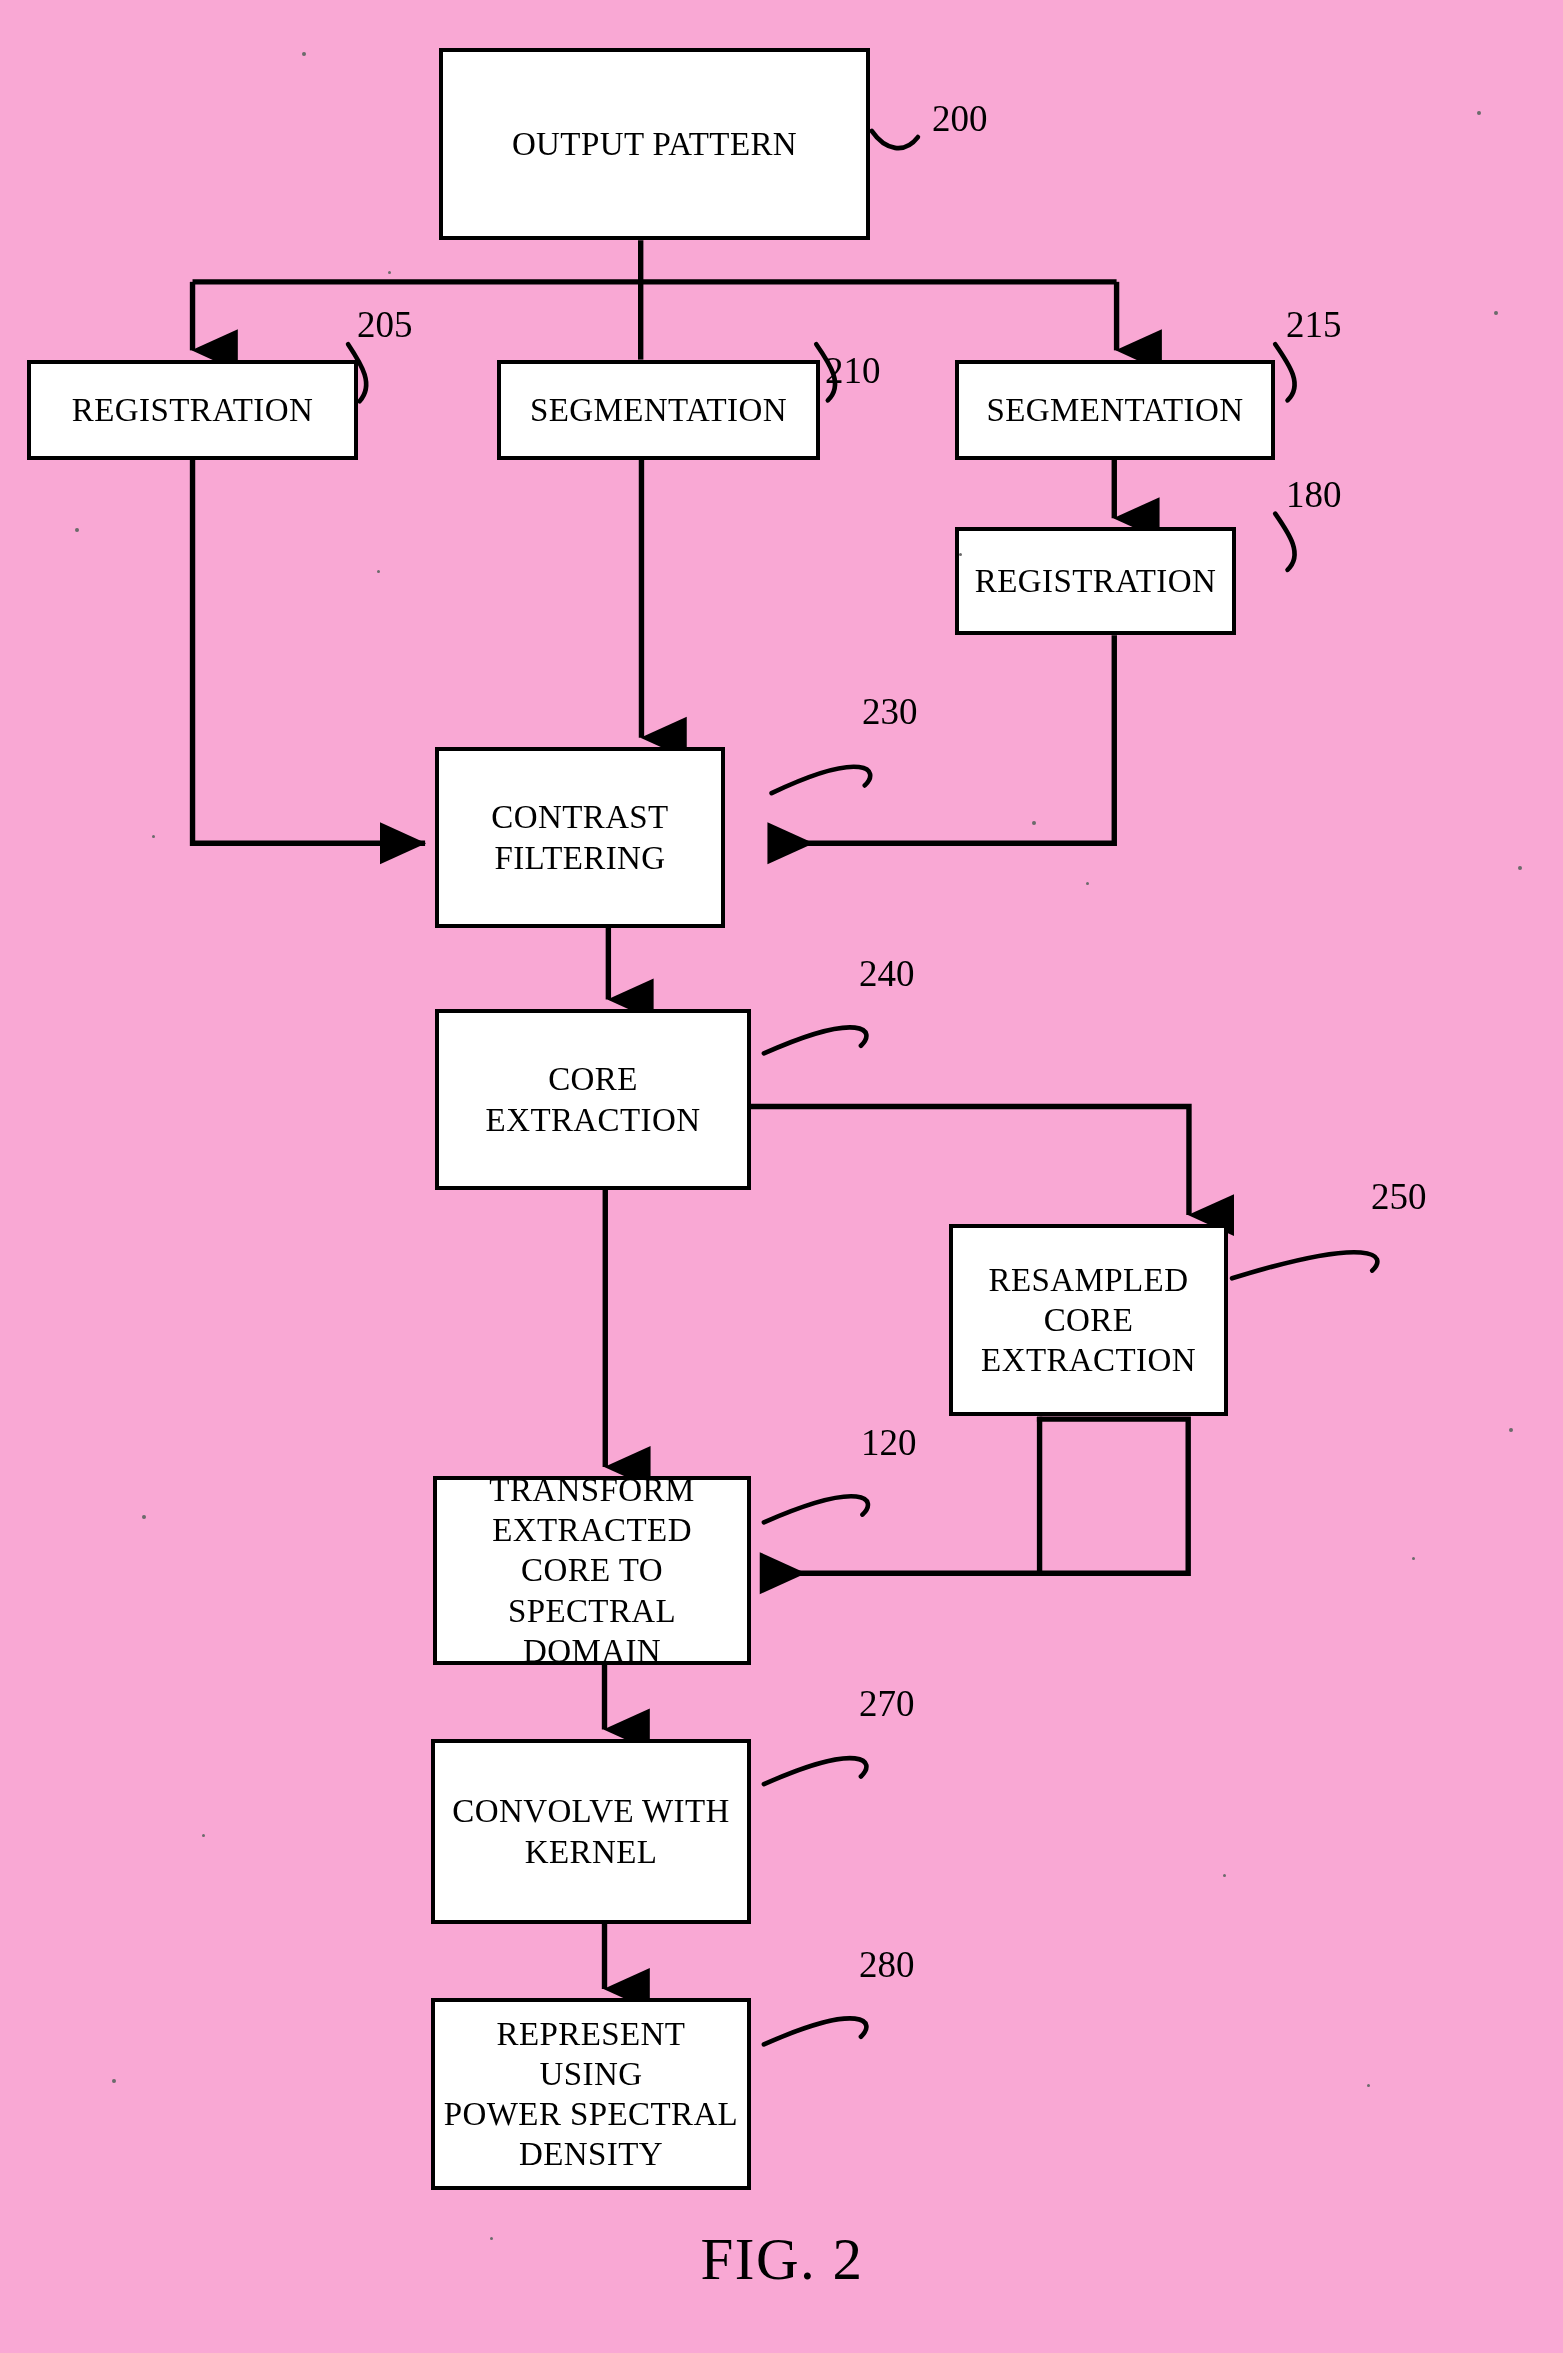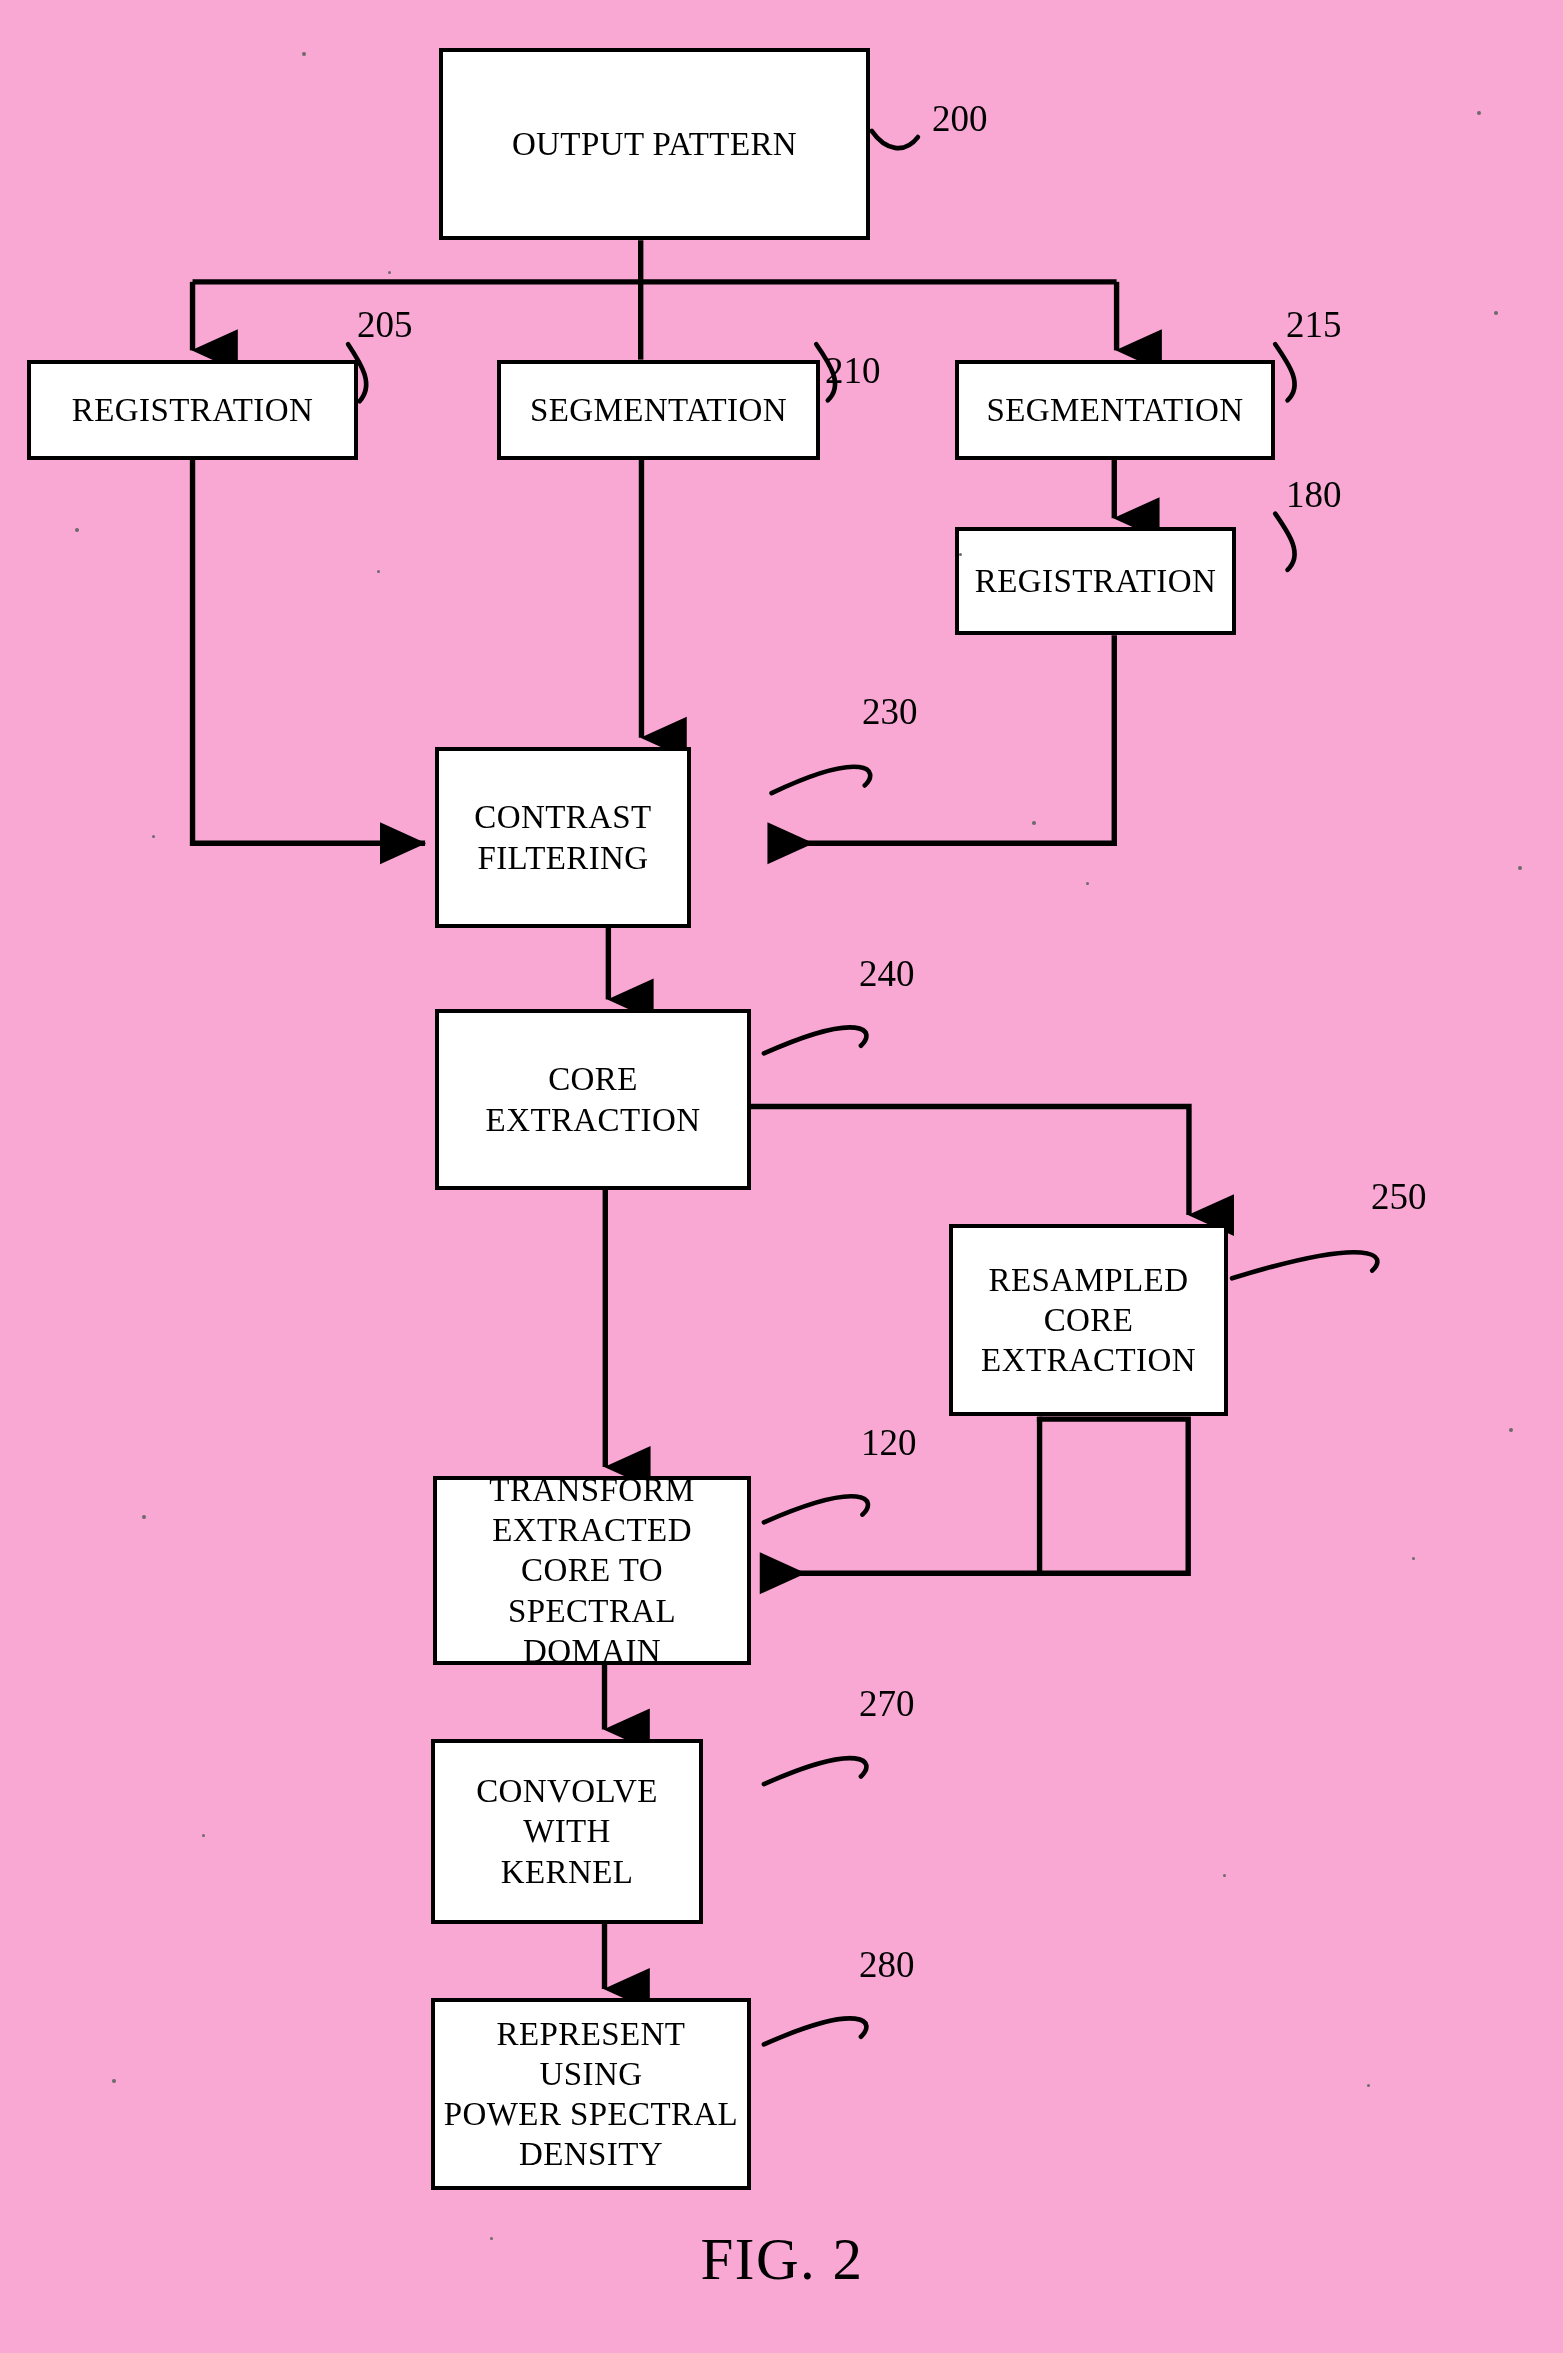--- a/index.html
+++ b/index.html
@@ -154,21 +154,21 @@
   <div class="node-box" style="left:955px; top:360px; width:320px; height:100px;">
     <div class="node-label">SEGMENTATION</div>
   </div>
   <div class="ref-num" style="left:1286px; top:303px;">215</div>
 
   <div class="node-box" style="left:955px; top:527px; width:281px; height:108px;">
     <div class="node-label">REGISTRATION</div>
   </div>
   <div class="ref-num" style="left:1286px; top:473px;">180</div>
 
-  <div class="node-box" style="left:435px; top:747px; width:256px; height:181px;text-align:center;">
+  <div class="node-box" style="left:435px; top:747px; width:290px; height:181px;text-align:center;">
     <div class="node-label">CONTRAST FILTERING</div>
   </div>
   <div class="ref-num" style="left:862px; top:690px;">230</div>
 
   <div class="node-box" style="left:435px; top:1009px; width:316px; height:181px;">
     <div class="node-label">CORE EXTRACTION</div>
   </div>
   <div class="ref-num" style="left:859px; top:952px;">240</div>
 
   <div class="node-box" style="left:949px; top:1224px; width:279px; height:192px;">
@@ -178,21 +178,21 @@
   </div>
   <div class="ref-num" style="left:1371px; top:1175px;">250</div>
 
   <div class="node-box" style="left:433px; top:1476px; width:318px; height:189px;">
     <div class="node-label">TRANSFORM
 EXTRACTED CORE TO
 SPECTRAL DOMAIN</div>
   </div>
   <div class="ref-num" style="left:861px; top:1421px;">120</div>
 
-  <div class="node-box" style="left:431px; top:1739px; width:272px; height:185px;">
+  <div class="node-box" style="left:431px; top:1739px; width:320px; height:185px;">
     <div class="node-label">CONVOLVE WITH
 KERNEL</div>
   </div>
   <div class="ref-num" style="left:859px; top:1682px;">270</div>
 
   <div class="node-box" style="left:431px; top:1998px; width:320px; height:192px;">
     <div class="node-label">REPRESENT USING
 POWER SPECTRAL
 DENSITY</div>
   </div>

